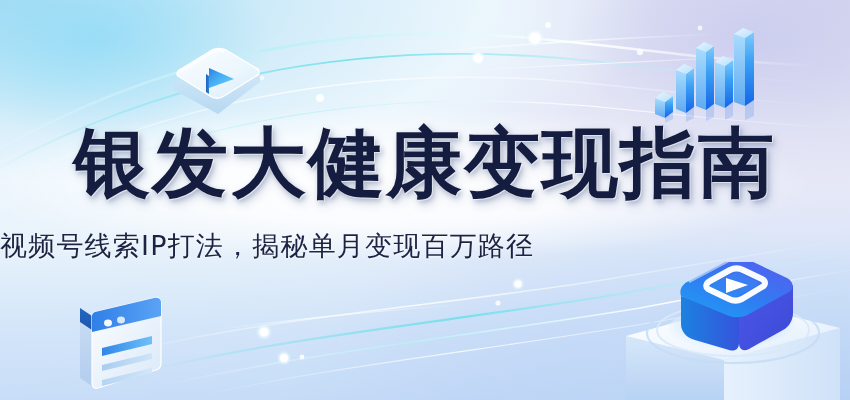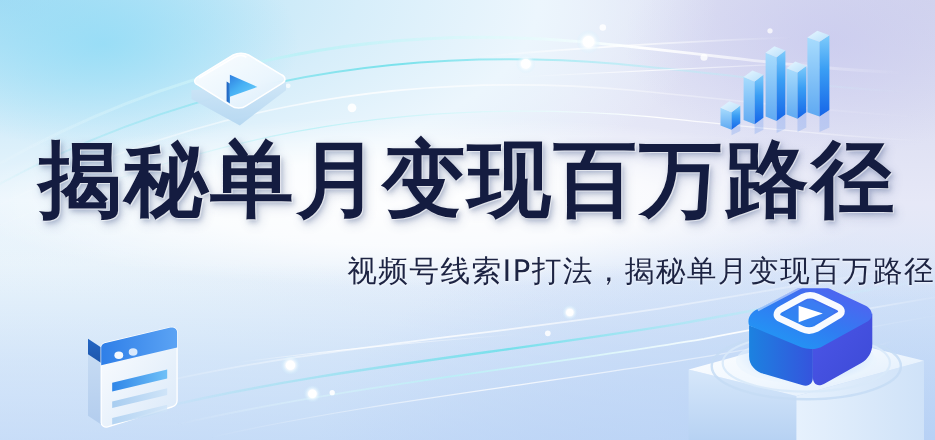--- a/index.html
+++ b/index.html
@@ -56,21 +56,21 @@
     line-height:1;
     margin:0;
     white-space:nowrap;
     text-shadow:
       0 0 1px rgba(255,255,255,.9),
       1px 1px 0 rgba(255,255,255,.55),
       2px 3px 5px rgba(60,80,130,.32),
       3px 5px 11px rgba(50,70,125,.20);
   }
   .sub-title-wrap{
-    position:absolute;left:0;right:0;top:228px;text-align:right;
+    position:absolute;left:0;right:0;top:228px;text-align:left;
   }
   .sub-title{
     font-family:"DejaVu Sans","Liberation Sans",sans-serif;
     font-size:27px;
     font-weight:500;
     letter-spacing:1.2px;
     color:#1d2443;
     margin:0;white-space:nowrap;
     text-shadow:0 1px 2px rgba(255,255,255,.75);
   }
@@ -345,19 +345,19 @@
       <path d="M112 27 C109 25, 110 21, 114 19 L134 8 C138 6, 143 6, 147 8 L166 17 C170 19, 170 23, 166 25 L146 37 C142 39, 137 39, 133 37 Z" fill="none" stroke="#ffffff" stroke-width="6" stroke-linejoin="round" opacity=".97"></path>
       <path d="M118 26 C116 25, 116 23, 119 21 L136 12 C139 10, 143 10, 145 12 L160 19 C163 20, 163 22, 160 24 L143 33 C140 35, 136 35, 133 33 Z" fill="#3a8ef4" opacity=".35"></path>
 
       <path d="M130 16 L130 31 L152 23 Z" fill="#ffffff"></path>
 
       <path d="M93 20 L133 -1 C139 -4, 146 -4, 151 -2" fill="none" stroke="#ffffff" stroke-width="2" opacity=".5"></path>
     </g>
   </svg>
 
   <div class="title-wrap">
-    <h1 class="main-title">揭秘单月变现百万路径</h1>
+    <h1 class="main-title">银发大健康变现指南</h1>
   </div>
   <div class="sub-title-wrap">
     <p class="sub-title">视频号线索IP打法，揭秘单月变现百万路径</p>
   </div>
 
 </div>
 
 </body></html>

